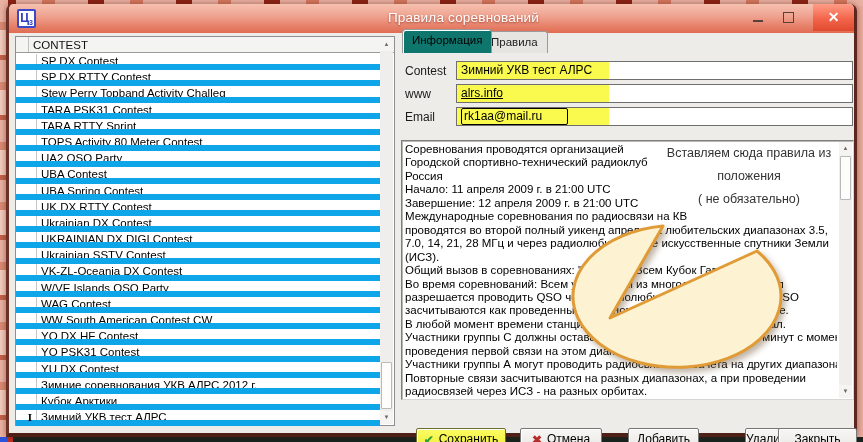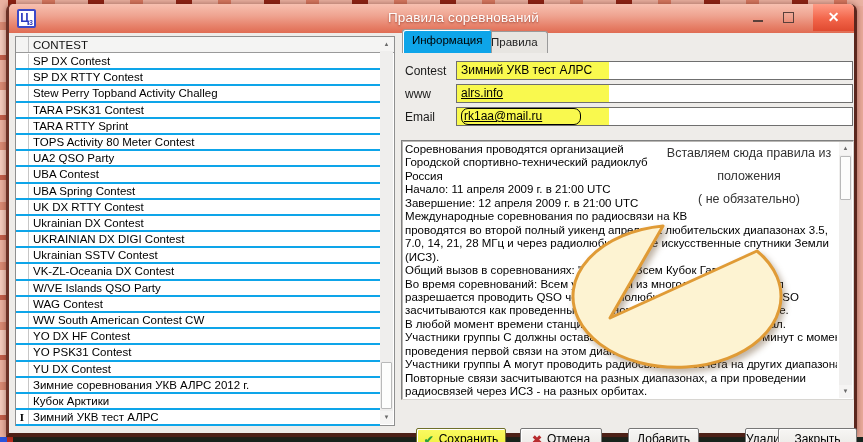--- a/index.html
+++ b/index.html
@@ -37,47 +37,47 @@
     background:linear-gradient(180deg,#ff9c86 0%,#f2654a 55%,#e04a30 100%);
     color:#fff; font-size:14px; font-weight:bold; text-align:center; line-height:26px; }
 
   
   .grid { position:absolute; left:6px; top:32px; width:380px; height:390px; background:#fff;
     border:1px solid #8f8f8f; }
   .grid-header { display:flex; height:16px; border-bottom:1px solid #9a9a9a; background:#f4f4f3; }
   .ind-h { width:13px; border-right:1px solid #c0c0c0; }
   .hdr-text { flex:1; padding-left:4px; line-height:16px; color:#111; }
   .grid-body { position:absolute; left:0; top:17px; width:364px; bottom:0; display:flex; flex-direction:column; }
-  .grid-row { display:flex; height:16.2px; flex:0 0 16.2px; border-bottom:2px solid #0ea5e9; background:#fff; }
+  .grid-row { display:flex; height:16.2px; flex:0 0 16.2px; border-bottom:6px solid #0ea5e9; background:#fff;padding-left:8px; }
   .grid-row .ind { width:13px; border-right:1px solid #c7c7c7; font-family:"Liberation Serif",serif;
     font-weight:bold; font-size:11px; text-align:center; line-height:15px; color:#000; }
   .grid-row .cell { flex:1; padding-left:4px; line-height:15.8px; white-space:nowrap; overflow:hidden; }
 
   
   .vscroll { position:absolute; top:1px; bottom:1px; right:1px; width:13px; background:#efeeed; }
   .sb-btn { position:absolute; left:0; width:13px; height:13px; color:#6a6a6a; font-size:6px;
     text-align:center; line-height:13px; background:#f5f4f3; }
   .sb-up { top:0; } .sb-down { bottom:0; }
   .sb-thumb { position:absolute; left:1px; width:11px; background:#fdfdfc; border:1px solid #b9b9b9;
     border-radius:1px; }
 
   
-  .tab { position:absolute; top:27px; height:22px; background:#0ea5e9; border:1px solid #9a9a9a;
+  .tab { position:absolute; top:27px; height:22px; background:#0f766e; border:1px solid #9a9a9a;
     border-bottom:none; border-radius:3px 3px 0 0; text-align:center; line-height:21px; padding:0 9px; }
   .tab.active { top:25px; height:24px; box-shadow:inset 1px 1px 0 #fff; z-index:2; }
   .tab.inactive { background:#e7e5e1; color:#222; }
 
   .field-row { position:absolute; left:392px; height:19px; }
   .f-contest { top:57px; } .f-www { top:80px; } .f-email { top:103px; }
   .field-label { position:absolute; left:4px; top:3px; color:#1a1a1a; font-size:12px; }
   .field-box { position:absolute; left:55px; top:0; width:397px; height:19px; border:1px solid #6f6f6f;
     background:linear-gradient(90deg,#f9f94e 0 152px,#fff 152px); font-size:12px; line-height:17px;
     padding-left:4px; white-space:nowrap; }
   .f-www .field-box .val { text-decoration:underline; }
-  .f-email .field-box .val { border:1px solid #000; padding:0 38px 1px 2px; border-radius:7px;text-decoration:underline; }
+  .f-email .field-box .val { border:1px solid #000; padding:0 25px 1px 2px; border-radius:2px; }
 
   .memo { position:absolute; left:392px; top:136px; width:453px; height:260px; background:#fff;
     border-top:1px solid #7f7f7f; border-left:1px solid #7f7f7f; border-right:1px solid #d8d6d2;
     border-bottom:1px solid #d8d6d2; box-shadow:inset 1px 1px 0 #b9b7b4; }
   .memo-text { position:absolute; left:3px; top:2px; right:16px; bottom:2px; white-space:pre;
     font-size:11.5px; line-height:13.45px; overflow:hidden; color:#000; }
 
   
   .bubble-svg { position:absolute; left:0; top:0; width:851px; height:433px; pointer-events:none; z-index:40;
     filter:drop-shadow(3px 4px 3px rgba(95,65,30,.4)); }

